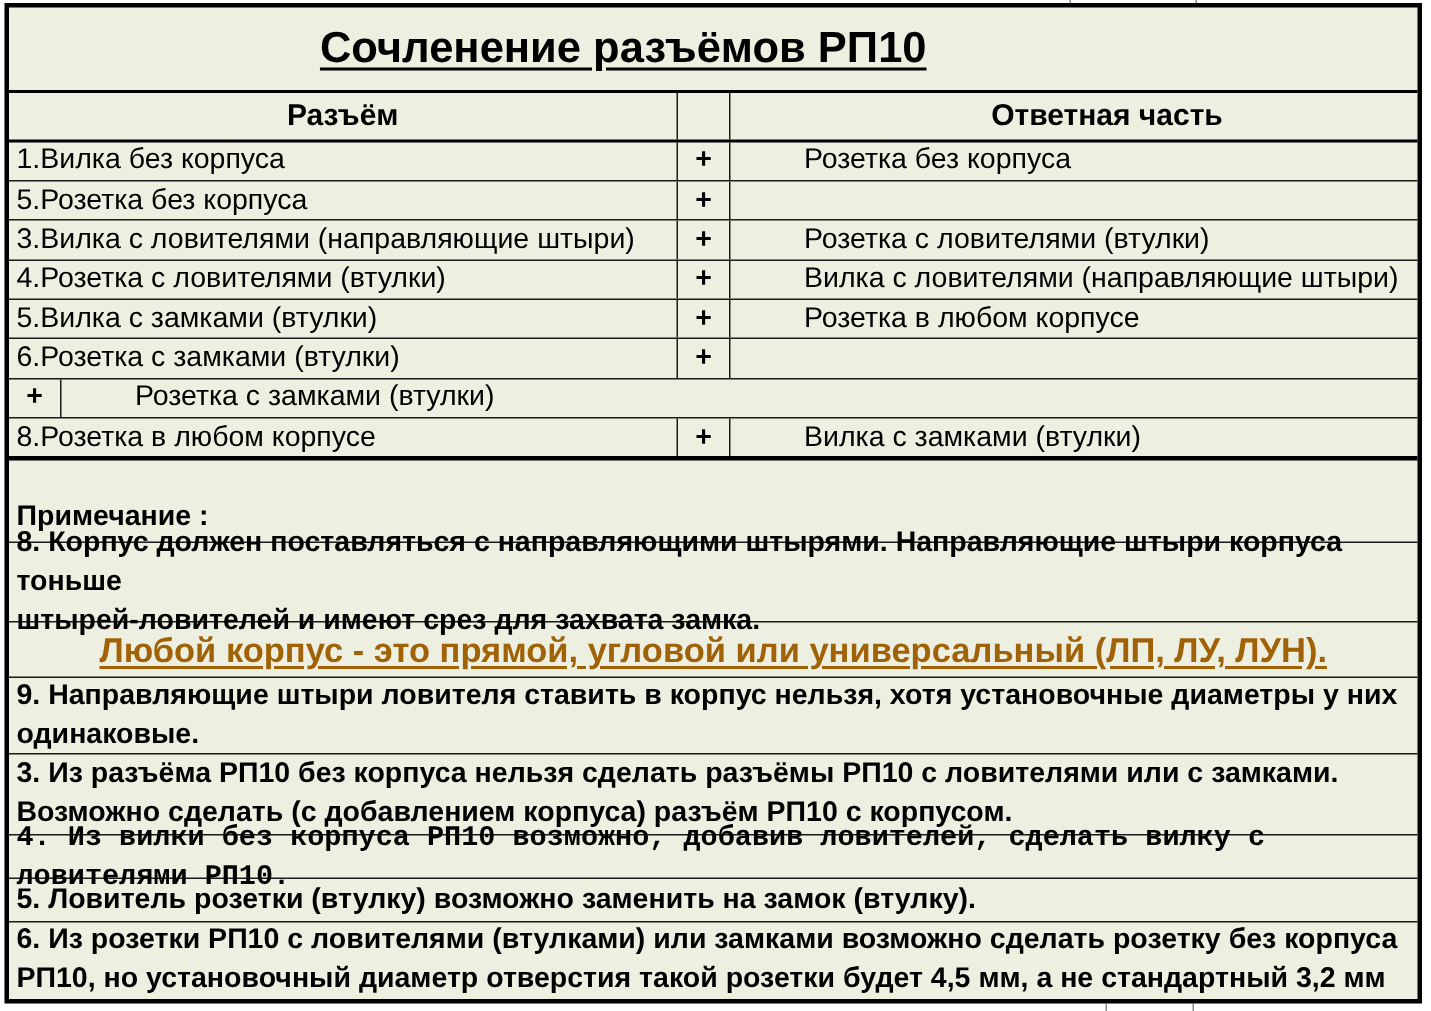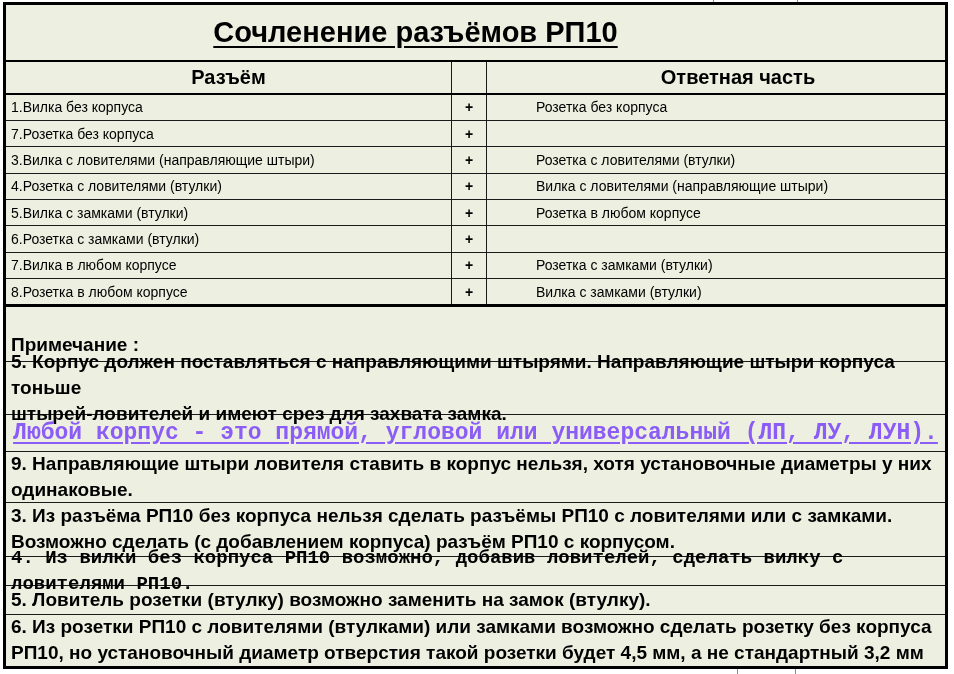--- a/index.html
+++ b/index.html
@@ -39,21 +39,21 @@
   }
 
   .head-row {
     box-sizing: border-box; height: 34px;
     border-bottom: 2px solid #000;
     display: flex; font-size: 20px; font-weight: bold;
   }
   .row {
     box-sizing: border-box; height: 27px;
     border-bottom: 1px solid #1a1a1a;
-    display: flex; font-size: 14px;
+    display: flex; font-size: 19px;
   }
   .row.last { height: 29px; border-bottom: 3px solid #000; }
 
   .c1, .c2, .c3 { box-sizing: border-box; display: flex; align-items: center; overflow: hidden; white-space: nowrap; }
   .c1 { width: 446px; border-right: 1px solid #1a1a1a; padding-left: 5px; }
   .c2 { width: 35px; border-right: 1px solid #1a1a1a; justify-content: center; font-weight: bold; }
   .c3 { flex: 1; padding-left: 5px; margin-left: 44px; }
   .hc { justify-content: center; padding-left: 0; }
 
   .note {
@@ -96,21 +96,21 @@
       <div class="c2 hc"></div>
       <div class="c3 hc">Ответная часть</div>
     </div>
 
     <div class="row">
       <div class="c1">1.Вилка без корпуса</div>
       <div class="c2">+</div>
       <div class="c3">Розетка без корпуса</div>
     </div>
     <div class="row">
-      <div class="c1">7.Розетка без корпуса</div>
+      <div class="c1">5.Розетка без корпуса</div>
       <div class="c2">+</div>
     </div>
     <div class="row">
       <div class="c1">3.Вилка с ловителями (направляющие штыри)</div>
       <div class="c2">+</div>
       <div class="c3">Розетка с ловителями (втулки)</div>
     </div>
     <div class="row">
       <div class="c1">4.Розетка с ловителями (втулки)</div>
       <div class="c2">+</div>
@@ -119,38 +119,37 @@
     <div class="row">
       <div class="c1">5.Вилка с замками (втулки)</div>
       <div class="c2">+</div>
       <div class="c3">Розетка в любом корпусе</div>
     </div>
     <div class="row">
       <div class="c1">6.Розетка с замками (втулки)</div>
       <div class="c2">+</div>
     </div>
     <div class="row">
-      <div class="c1">7.Вилка в любом корпусе</div>
       <div class="c2">+</div>
       <div class="c3">Розетка с замками (втулки)</div>
     </div>
     <div class="row last">
       <div class="c1">8.Розетка в любом корпусе</div>
       <div class="c2">+</div>
       <div class="c3">Вилка с замками (втулки)</div>
     </div>
 
     <div class="note note-head">
       <span>Примечание :</span>
     </div>
     <div class="note n1">
-      <span>5. Корпус должен поставляться с направляющими штырями. Направляющие штыри корпуса тоньше
+      <span>8. Корпус должен поставляться с направляющими штырями. Направляющие штыри корпуса тоньше
 штырей-ловителей и имеют срез для захвата замка.</span>
     </div>
-    <div class="note n-red" style="color: #8b5cf6; font-family: Liberation Mono, monospace;">
+    <div class="note n-red" style="color: #a16207;">
       <span>Любой корпус - это прямой, угловой или универсальный (ЛП, ЛУ, ЛУН).</span>
     </div>
     <div class="note n2">
       <span>9. Направляющие штыри ловителя ставить в корпус нельзя, хотя установочные диаметры у них
 одинаковые.</span>
     </div>
     <div class="note n3">
       <span>3. Из разъёма РП10 без корпуса нельзя сделать разъёмы РП10 с ловителями или с замками.
 Возможно сделать (с добавлением корпуса) разъём РП10 с корпусом.</span>
     </div>

